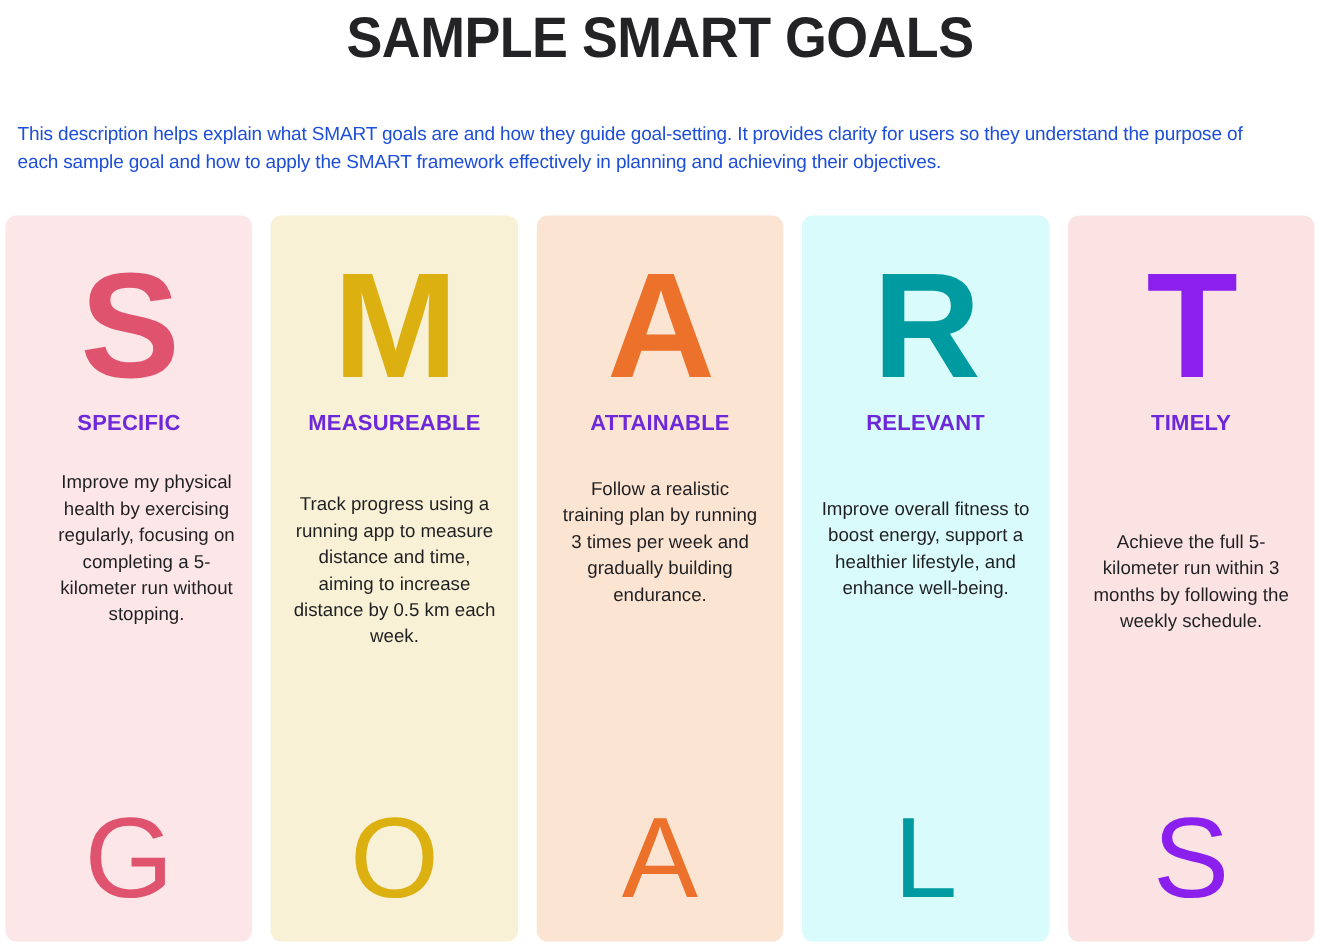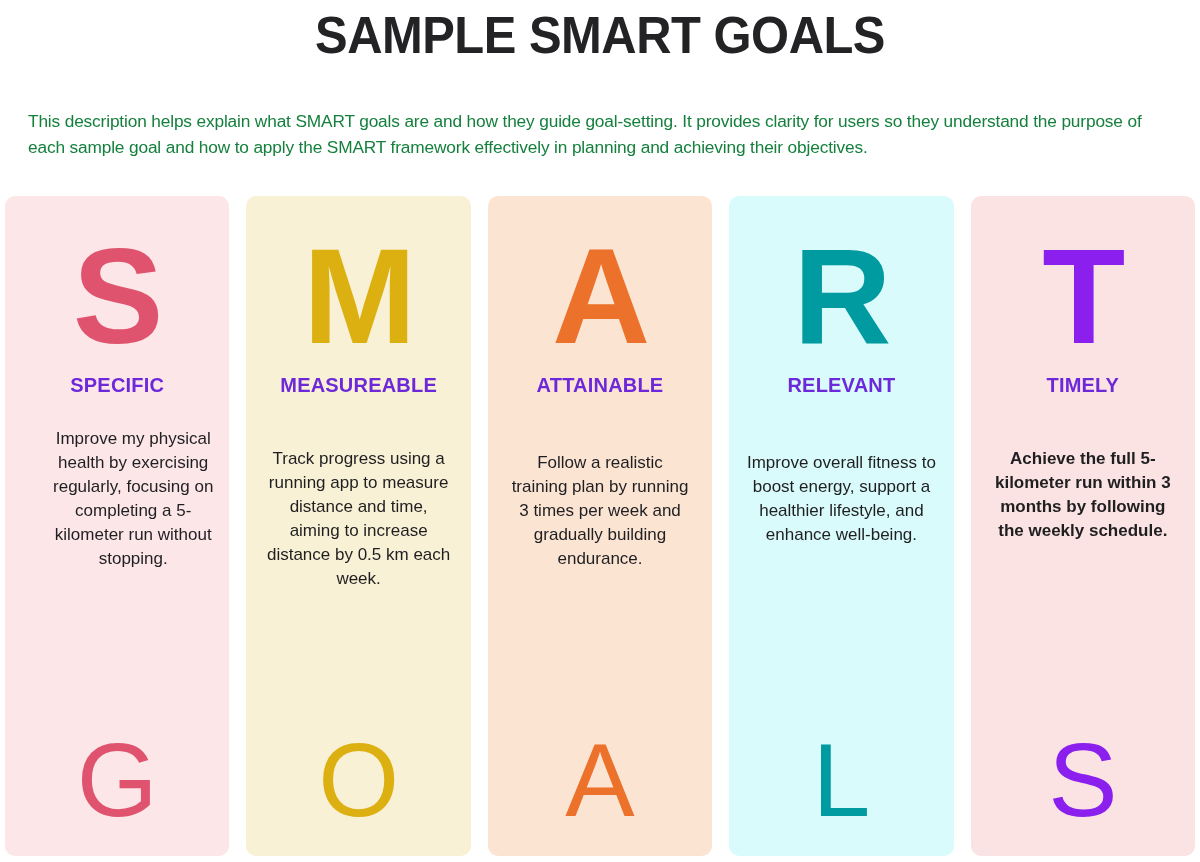--- a/index.html
+++ b/index.html
@@ -39,25 +39,25 @@
     letter-spacing: -0.5px;
     color: #232326;
     transform: scaleX(0.94);
     transform-origin: center center;
     line-height: 58px;
     white-space: nowrap;
   }
   .intro {
     position: absolute;
     top: 92px;
-    left: 28px;
+    left: 16px;
     width: 1120px;
     font-size: 17.3px;
     line-height: 25.5px;
-    color: #15803d;
+    color: #1d4ed8;
     text-align: left;
     letter-spacing: -0.15px;
   }
 
   
   .cards {
     position: absolute;
     top: 196px;
     left: 5px;
     width: 1190px;
@@ -105,23 +105,23 @@
     color: #1f1f22;
     text-align: center;
     padding: 0 16px;
     box-sizing: border-box;
     width: 100%;
   }
 
   
   .card-0 .card-desc { margin-top: 30px; padding-left: 48px; }
   .card-1 .card-desc { margin-top: 50px; }
-  .card-2 .card-desc { margin-top: 54px; padding: 0 22px; }
+  .card-2 .card-desc { margin-top: 36px; padding: 0 22px; }
   .card-3 .card-desc { margin-top: 54px; padding: 0 9px; }
-  .card-4 .card-desc { margin-top: 50px; padding: 0 16px; font-weight: bold; }
+  .card-4 .card-desc { margin-top: 84px; padding: 0 16px; }
 
   .bottom-letter {
     position: absolute;
     left: 0;
     right: 0;
     bottom: 24px;
     text-align: center;
     font-size: 104px;
     font-weight: 300;
     line-height: 104px;

